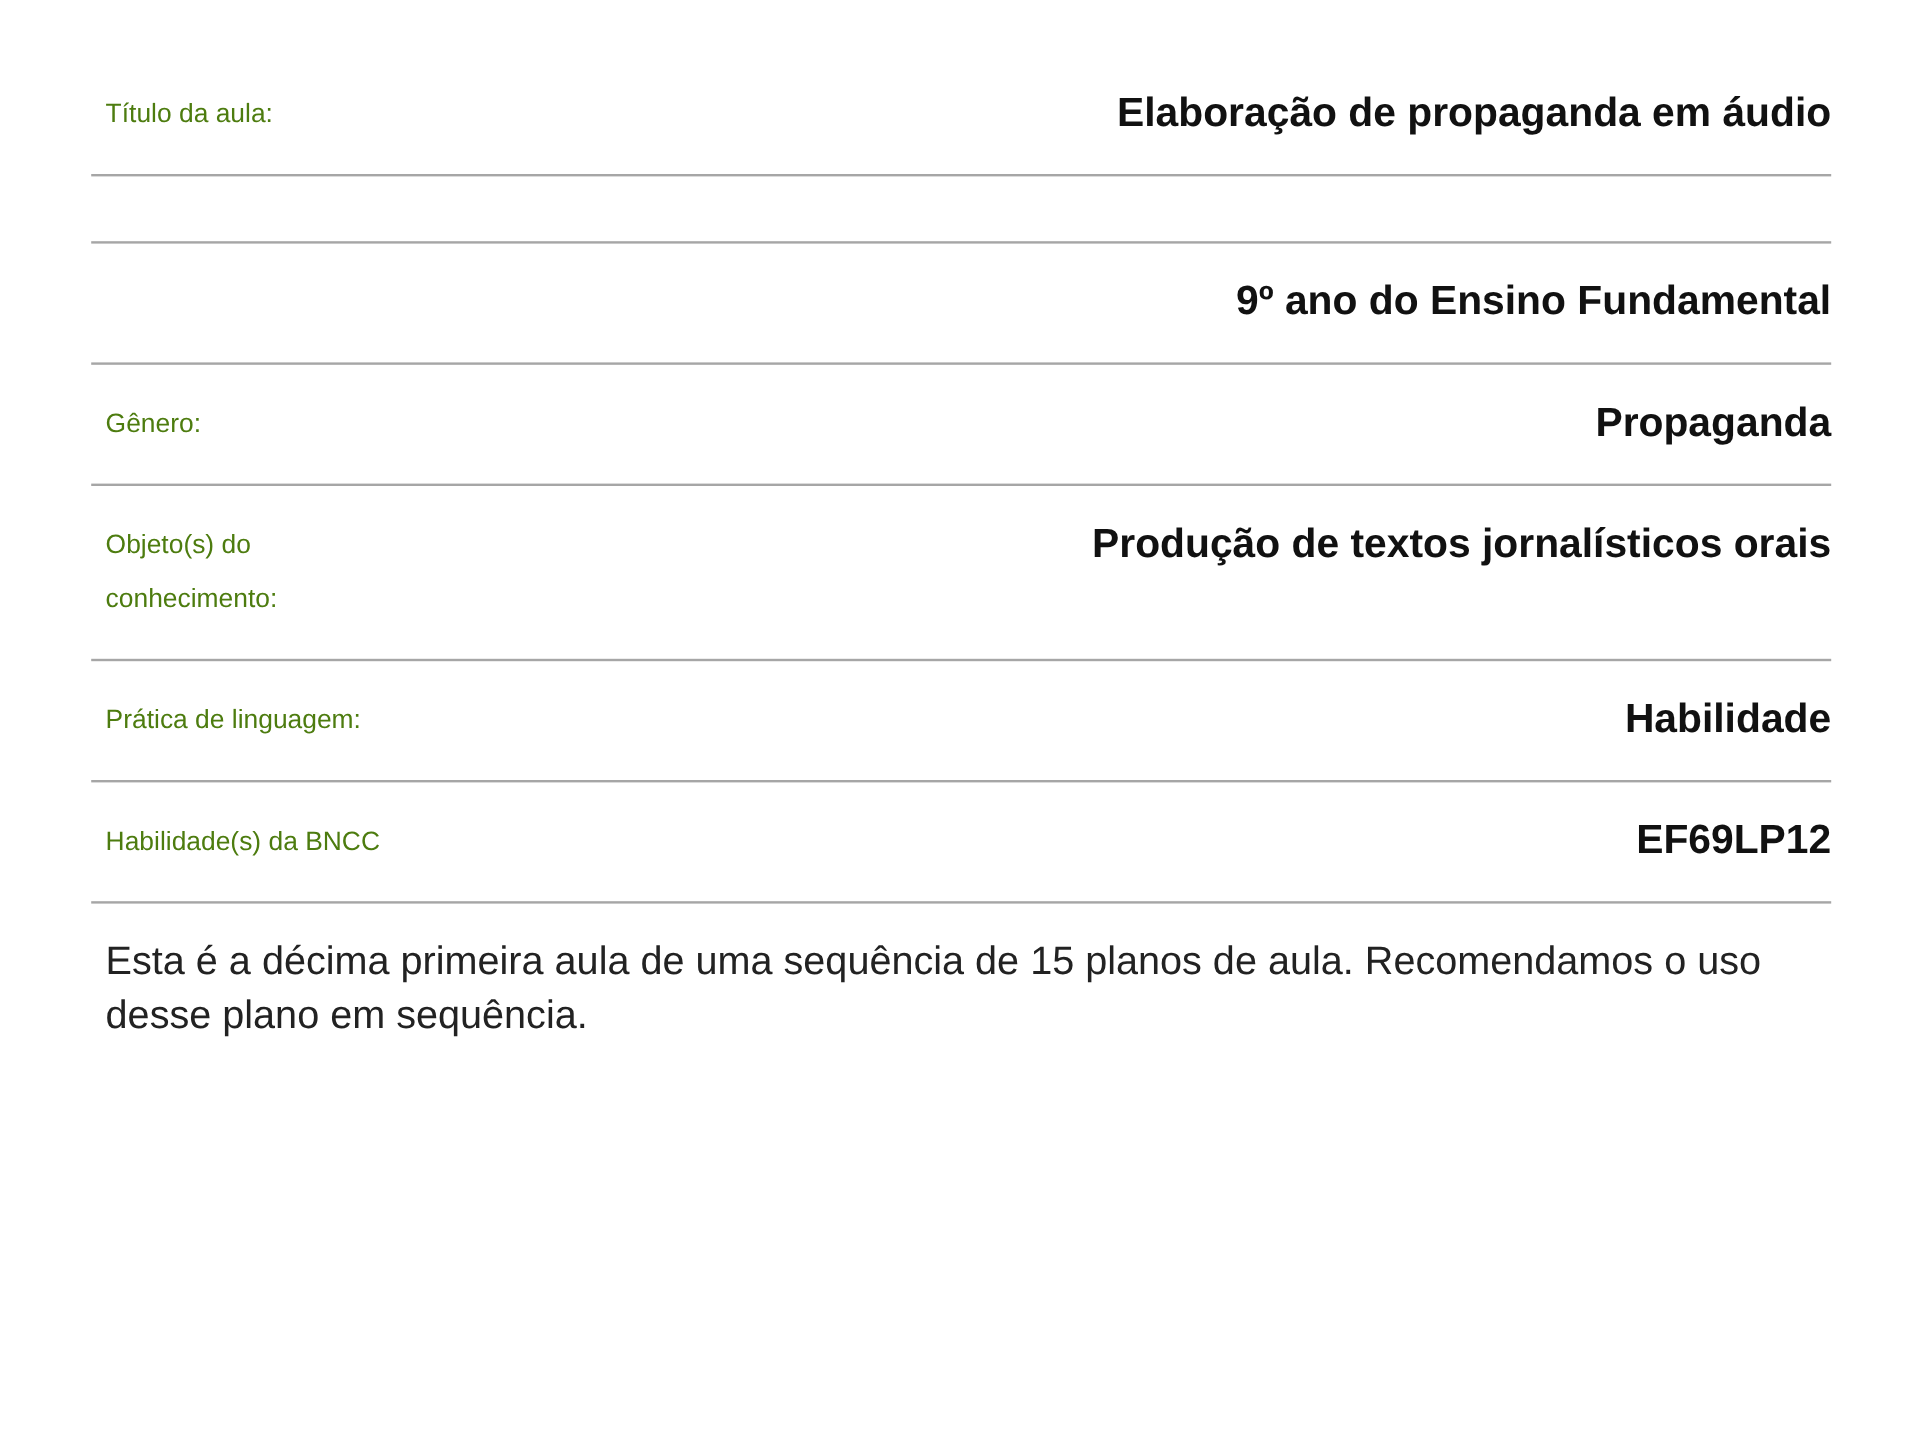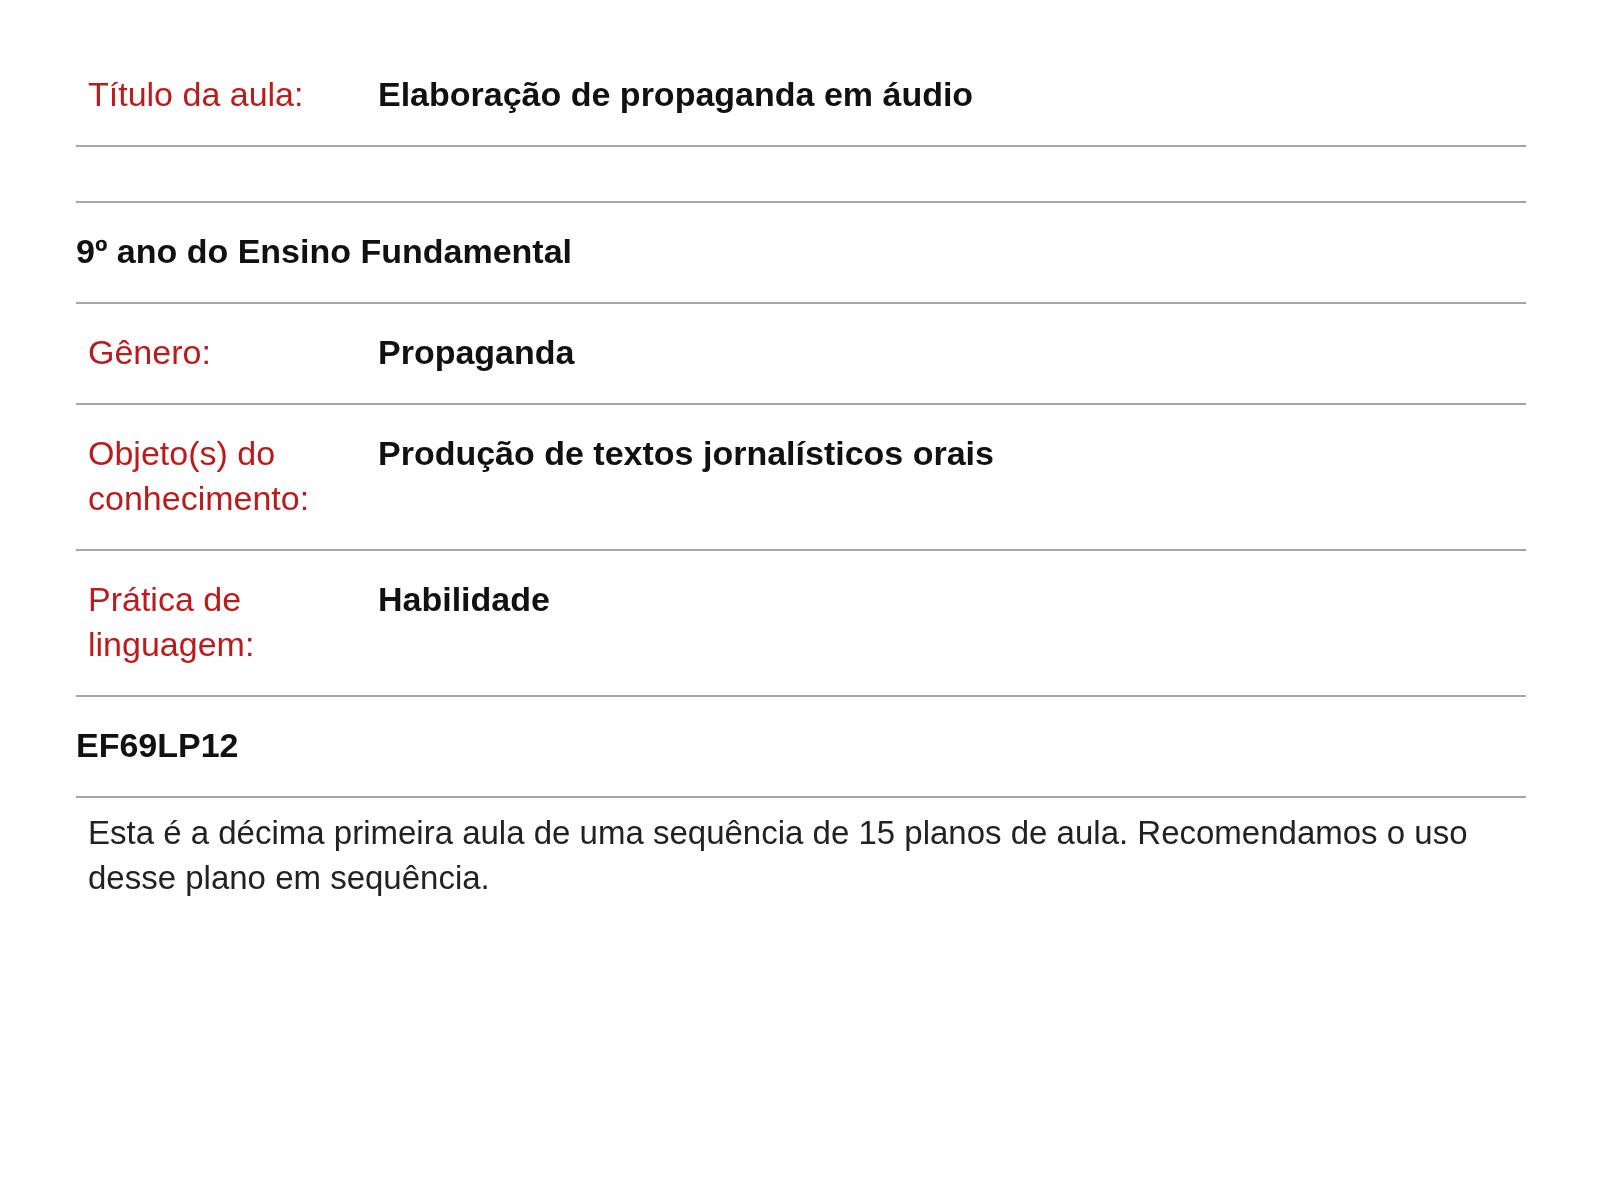--- a/index.html
+++ b/index.html
@@ -27,36 +27,37 @@
     display: flex;
     align-items: flex-start;
     padding: 26px 0 28px 0;
     border-bottom: 2px solid #a6a6a6;
   }
 
   .row-label {
     flex: 0 0 302px;
     padding-left: 12px;
     padding-right: 32px;
-    font-size: 34px;
+    font-size: 22px;
     line-height: 45px;
     font-weight: 400;
-    color: #b91c1c;
+    color: #4d7c0f;
   }
 
   .row-value {
     flex: 1 1 auto;
     font-size: 34px;
     line-height: 45px;
     font-weight: 700;
     color: #111111;
+    text-align: right;
   }
 
   .footer-note {
-    padding: 12px 0 0 12px;
+    padding: 25px 0 0 12px;
     font-size: 33px;
     line-height: 45px;
     font-weight: 400;
     color: #222222;
     max-width: 1400px;
   }
 </style>
 </head>
 <body>
 
@@ -85,20 +86,21 @@
       <div class="row-label">Objeto(s) do conhecimento:</div>
       <div class="row-value">Produção de textos jornalísticos orais</div>
     </div>
 
     <div class="info-row">
       <div class="row-label">Prática de linguagem:</div>
       <div class="row-value">Habilidade</div>
     </div>
 
     <div class="info-row">
+      <div class="row-label">Habilidade(s) da BNCC</div>
       <div class="row-value">EF69LP12</div>
     </div>
 
   </div>
 
   <div class="footer-note">Esta é a décima primeira aula de uma sequência de 15 planos de aula. Recomendamos o uso desse plano em sequência.</div>
 
 </div>
 
 </body></html>

